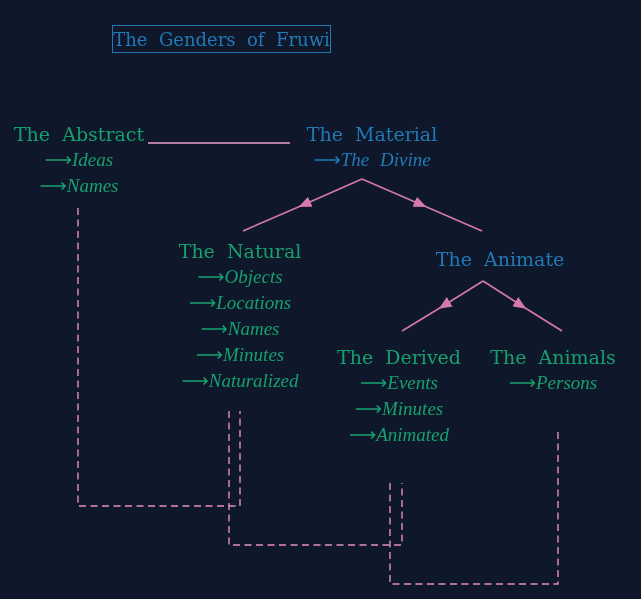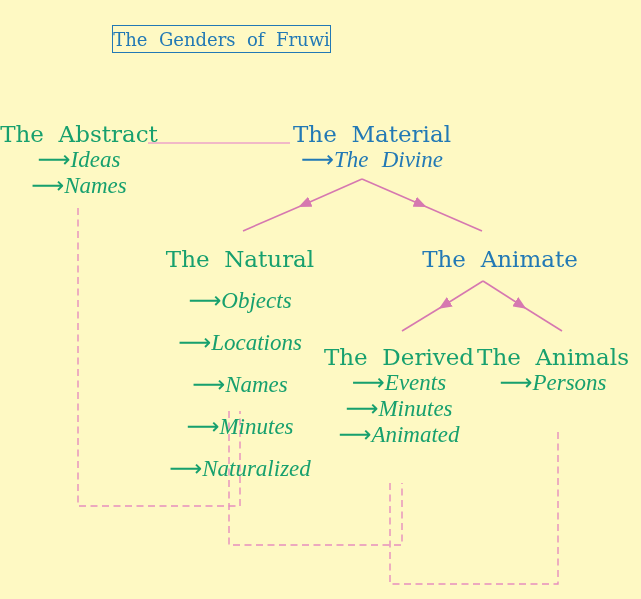--- a/index.html
+++ b/index.html
@@ -1,20 +1,20 @@
 <!DOCTYPE html>
 <html style="--blue: #2279b5; --green: #17a06e; --pink: #d678b0; --pink_light: #eca3c9; --pink_dash: #e68fbe;"><head>
 <meta charset="utf-8">
 <style>
   html, body { margin: 0; padding: 0; background: #ffffff; }
   .canvas {
     position: relative;
     width: 641px;
     height: 599px;
-    background: #fef9c3;
+    background: #0f172a;
     font-family: "DejaVu Serif", serif;
     overflow: hidden;
   }
   .links { position: absolute; left: 0; top: 0; width: 641px; height: 599px; }
 
   .lk { stroke: var(--pink); stroke-width: 1.6; fill: none; }
   .lk.light { stroke: var(--pink_light); stroke-width: 1.6; }
   .lk.dash { stroke: var(--pink_dash); stroke-width: 1.4; stroke-dasharray: 7 4.5; }
   #ah path { fill: var(--pink); }
 
@@ -28,34 +28,34 @@
     font-size: 18px;
     word-spacing: 0.32em;
     box-sizing: border-box;
   }
 
   .group {
     position: absolute;
     display: flex;
     flex-direction: column;
     align-items: center;
-    font-size: 23px;
+    font-size: 19px;
     line-height: 26px;
     word-spacing: 0.32em;
     white-space: nowrap;
   }
   .group.green { color: var(--green); }
   .group.blue  { color: var(--blue); }
   .heading { font-style: normal; }
   .item { font-style: italic; font-family: Liberation Serif, serif; }
   .arrow-glyph { font-style: normal; letter-spacing: 0; }
 
   .g-abstract { left: 18px;  top: 121px; width: 122px; }
   .g-material { left: 304px; top: 121px; width: 136px; }
-  .g-natural  { left: 178px; top: 246px; width: 124px; gap: 16px; }
+  .g-natural  { left: 178px; top: 238px; width: 124px; }
   .g-animate  { left: 420px; top: 246px; width: 128px; margin-left: 16px; }
   .g-derived  { left: 336px; top: 344px; width: 126px; }
   .g-person   { left: 492px; top: 344px; width: 122px; }
 </style>
 </head>
 <body>
 
 <div class="canvas">
 
   <svg class="links" viewBox="0 0 641 599" xmlns="http://www.w3.org/2000/svg">

